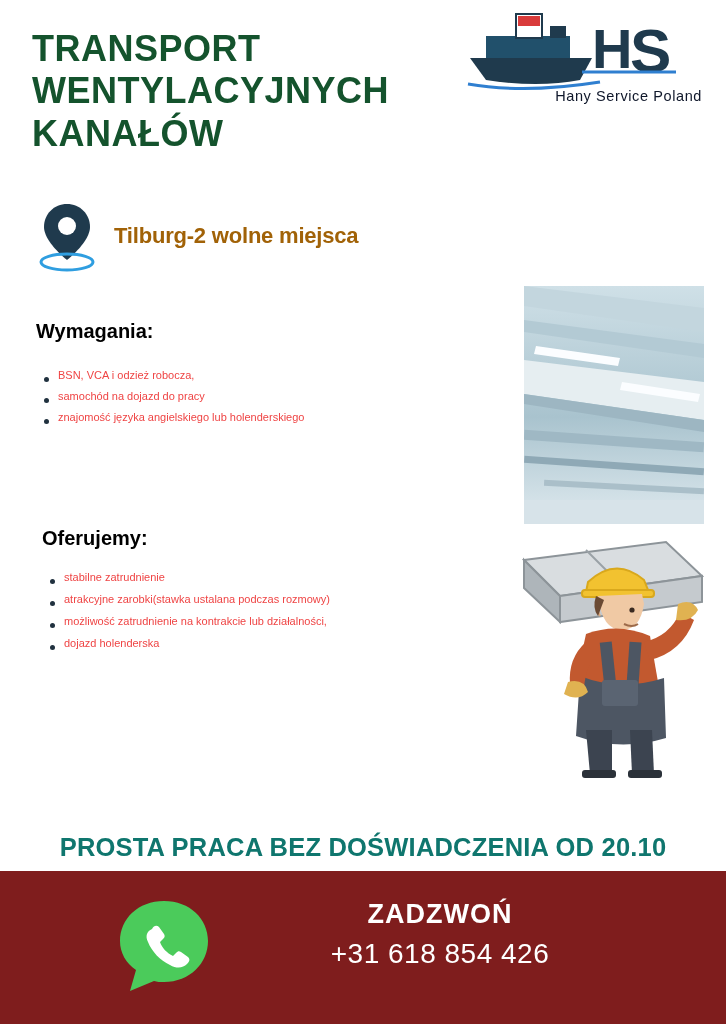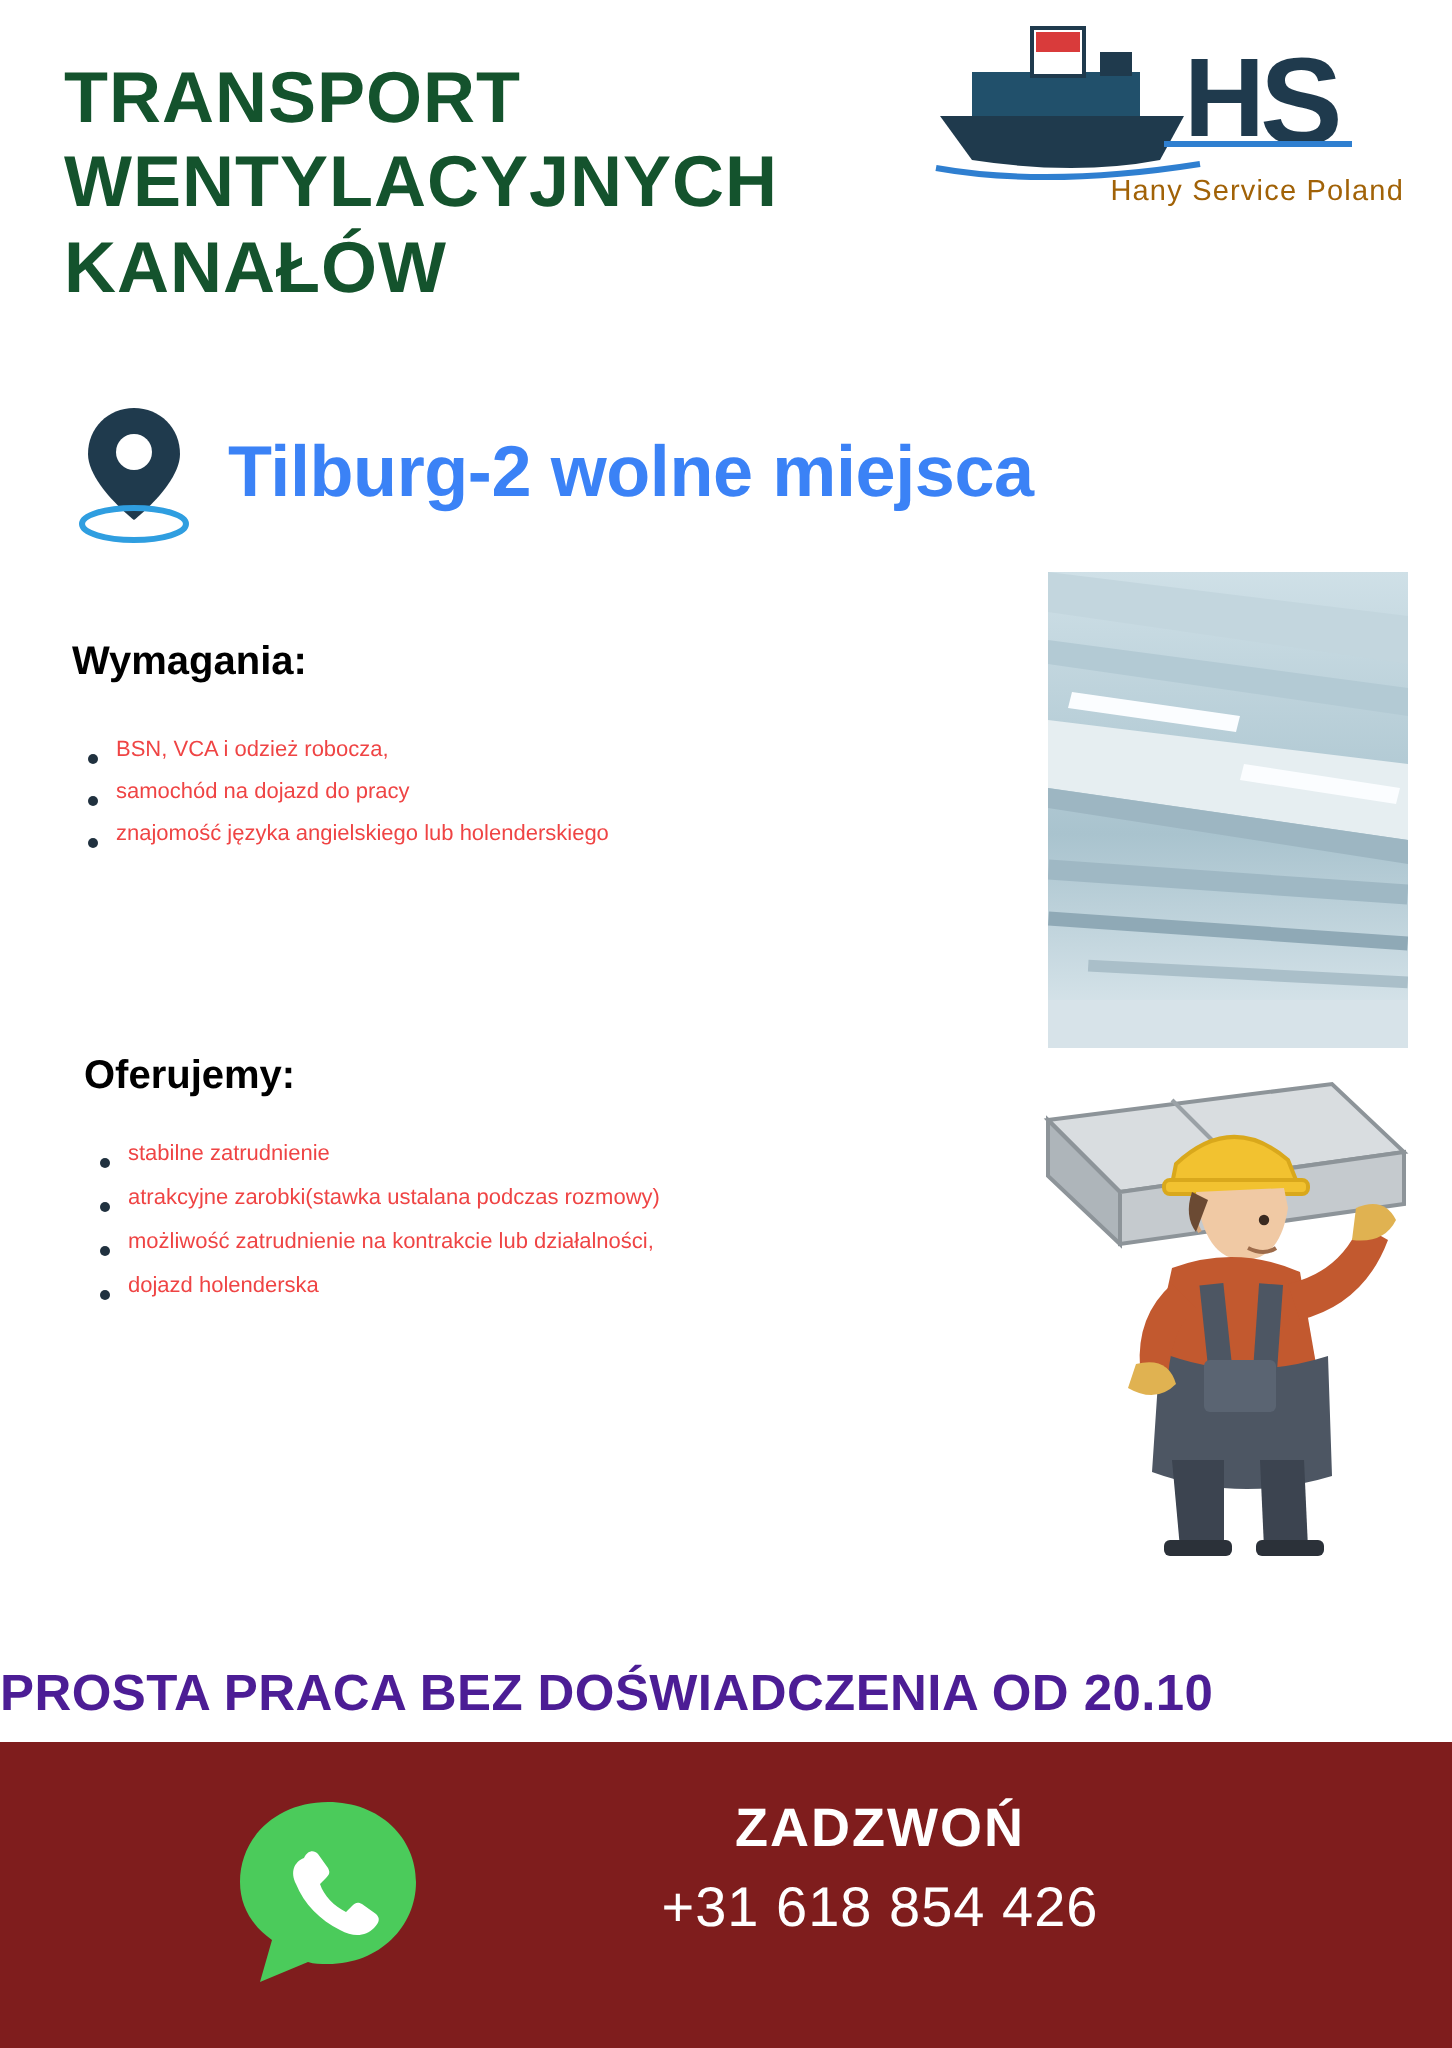--- a/index.html
+++ b/index.html
@@ -36,21 +36,21 @@
     position: absolute;
     top: 0;
     left: 0;
   }
   .logo-caption {
     position: absolute;
     bottom: 2px;
     right: 2px;
     font-size: 14.5px;
     letter-spacing: 0.6px;
-    color: #a16207;
+    color: #0f172a;
     font-family: "Liberation Sans", sans-serif;
   }
 
   
   .title {
     position: absolute;
     top: 28px;
     left: 32px;
     width: 430px;
     font-size: 36px;
@@ -70,23 +70,23 @@
     display: flex;
     align-items: center;
     gap: 14px;
   }
   .pin-wrap {
     width: 66px;
     height: 72px;
     position: relative;
   }
   .location-text {
-    font-size: 36px;
-    font-weight: bold;
-    color: #3b82f6;
+    font-size: 22px;
+    font-weight: bold;
+    color: #a16207;
     letter-spacing: -0.2px;
   }
 
   
   .section-heading {
     position: absolute;
     font-size: 20px;
     font-weight: bold;
     color: #000000;
   }
@@ -139,25 +139,25 @@
     height: 250px;
     overflow: hidden;
   }
 
   
   .banner-line {
     position: absolute;
     top: 833px;
     left: 0;
     width: 726px;
-    text-align: left;
+    text-align: center;
     font-size: 25.5px;
     font-weight: bold;
     letter-spacing: 0.2px;
-    color: #4c1d95;
+    color: #0f766e;
   }
 
   
   .footer {
     position: absolute;
     left: 0;
     bottom: 0;
     width: 726px;
     height: 153px;
     background: #7f1d1d;

